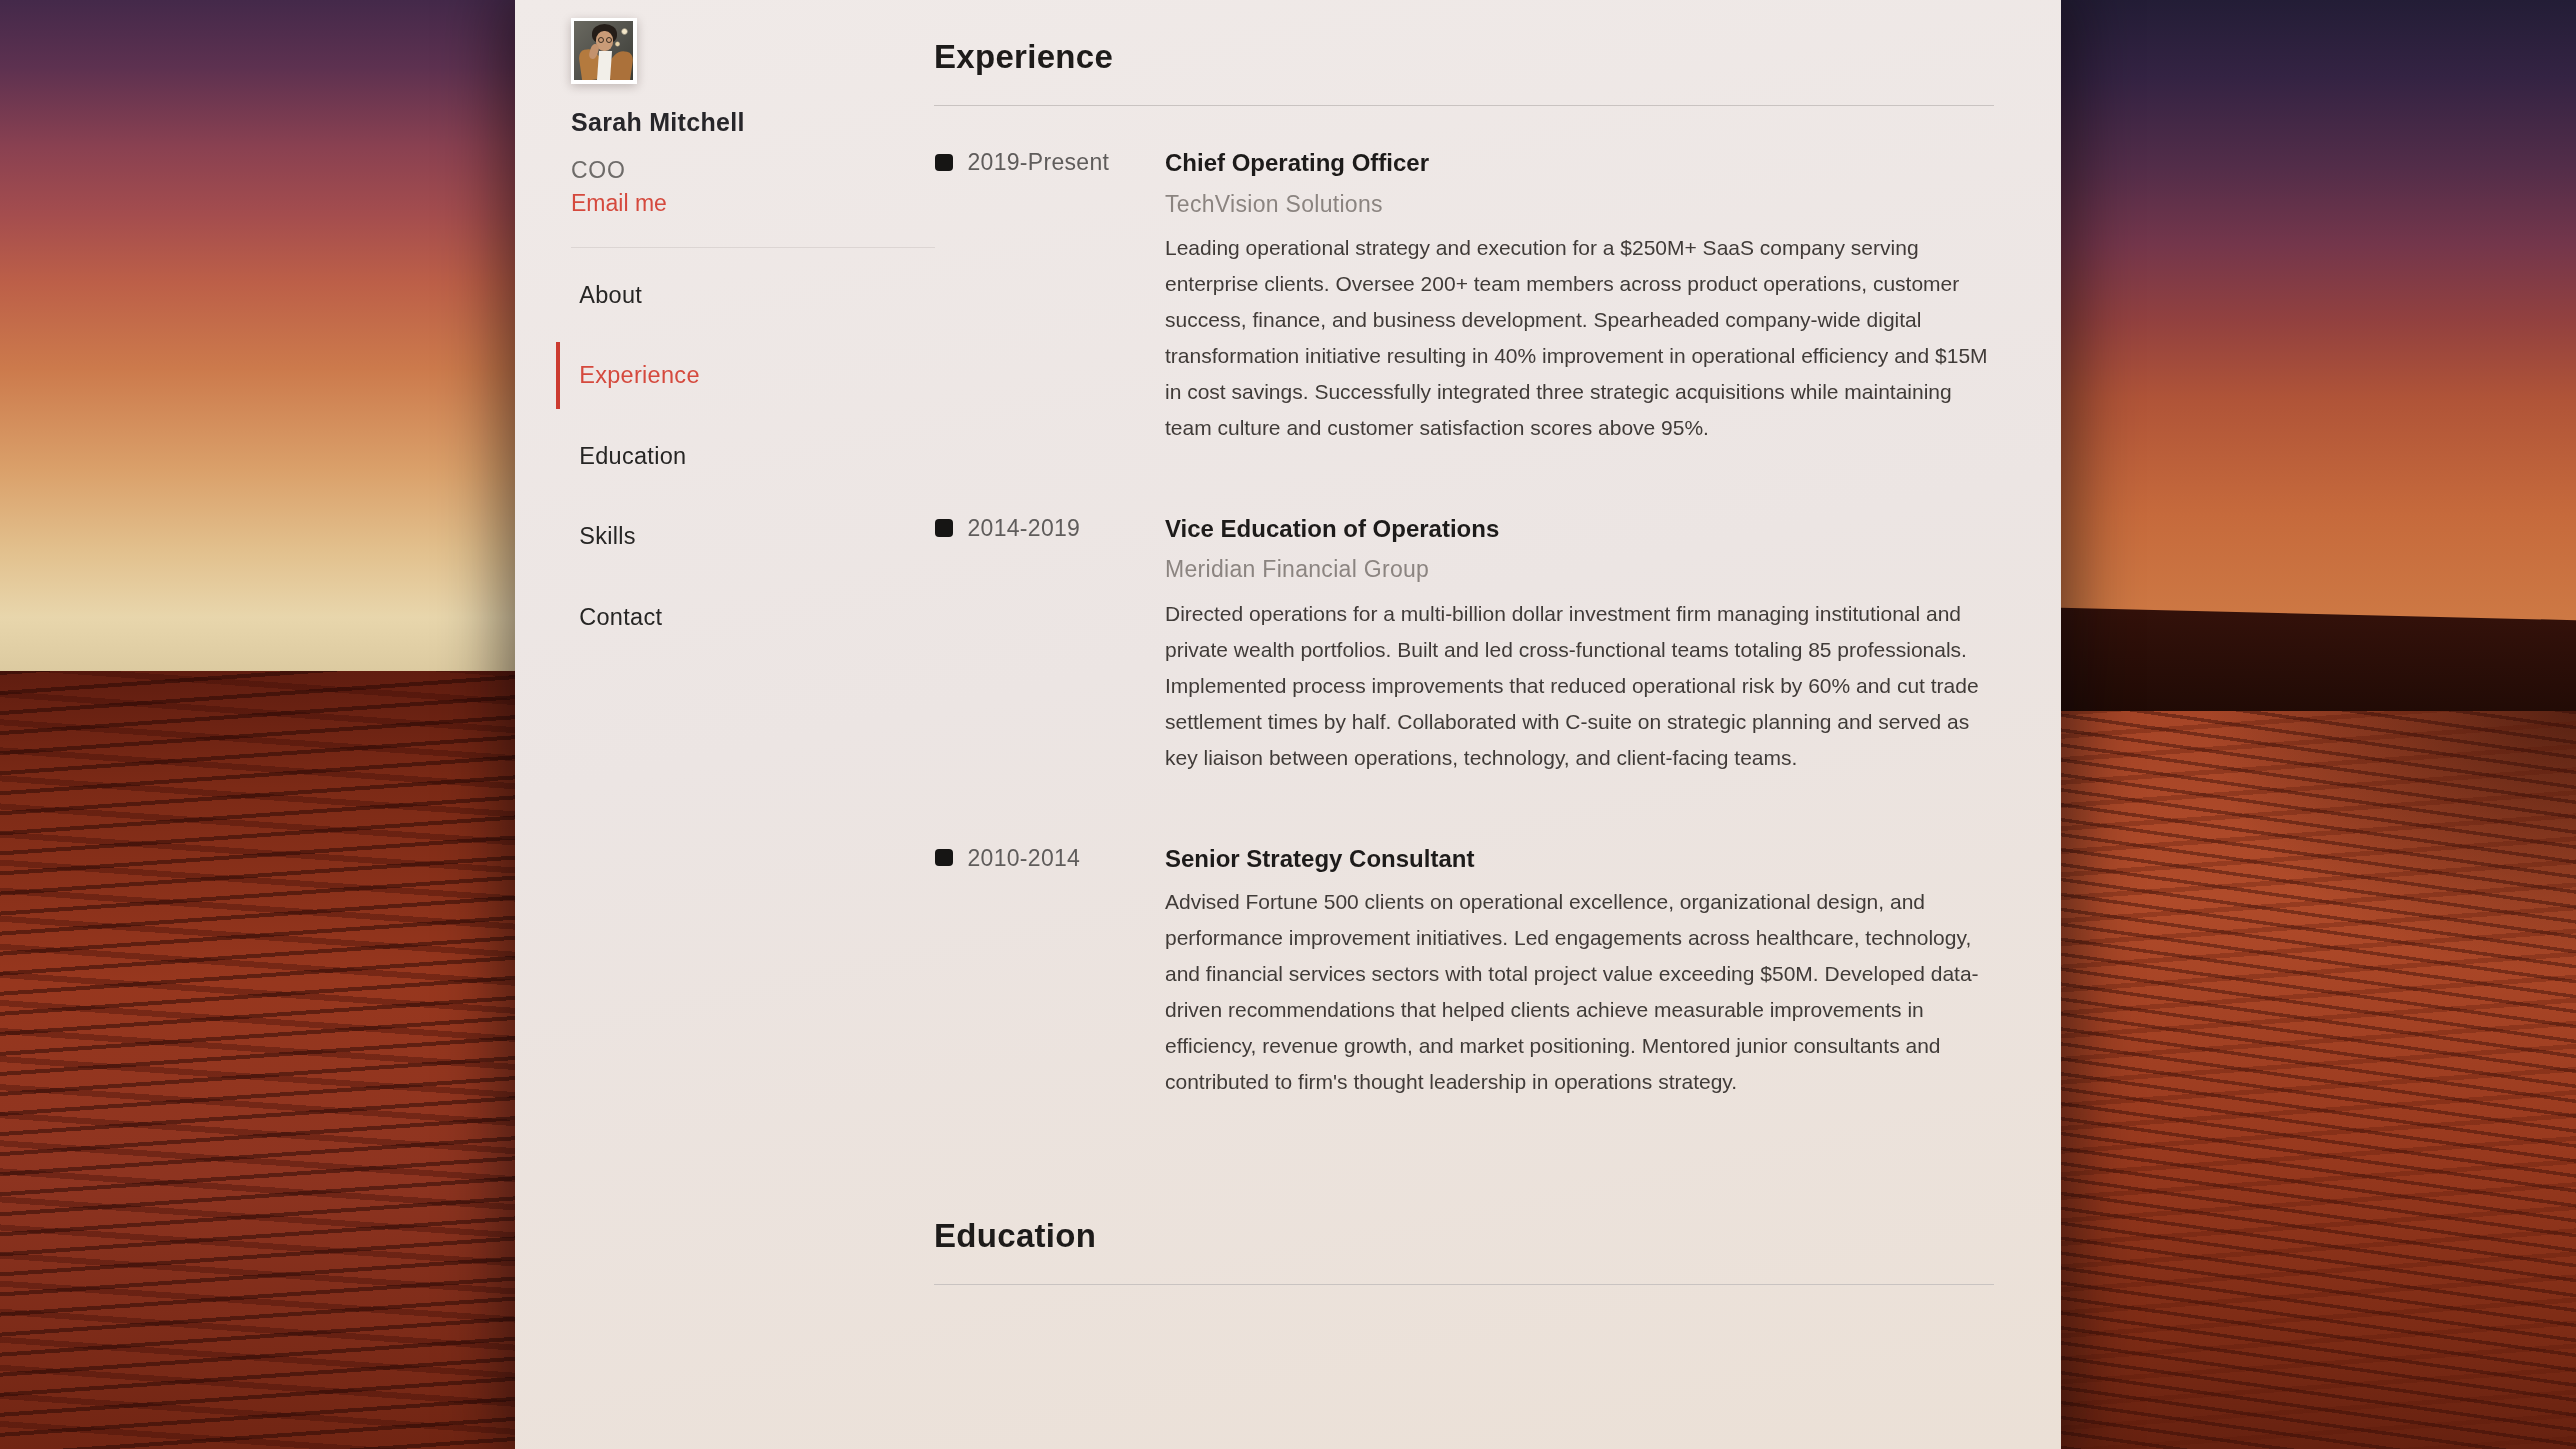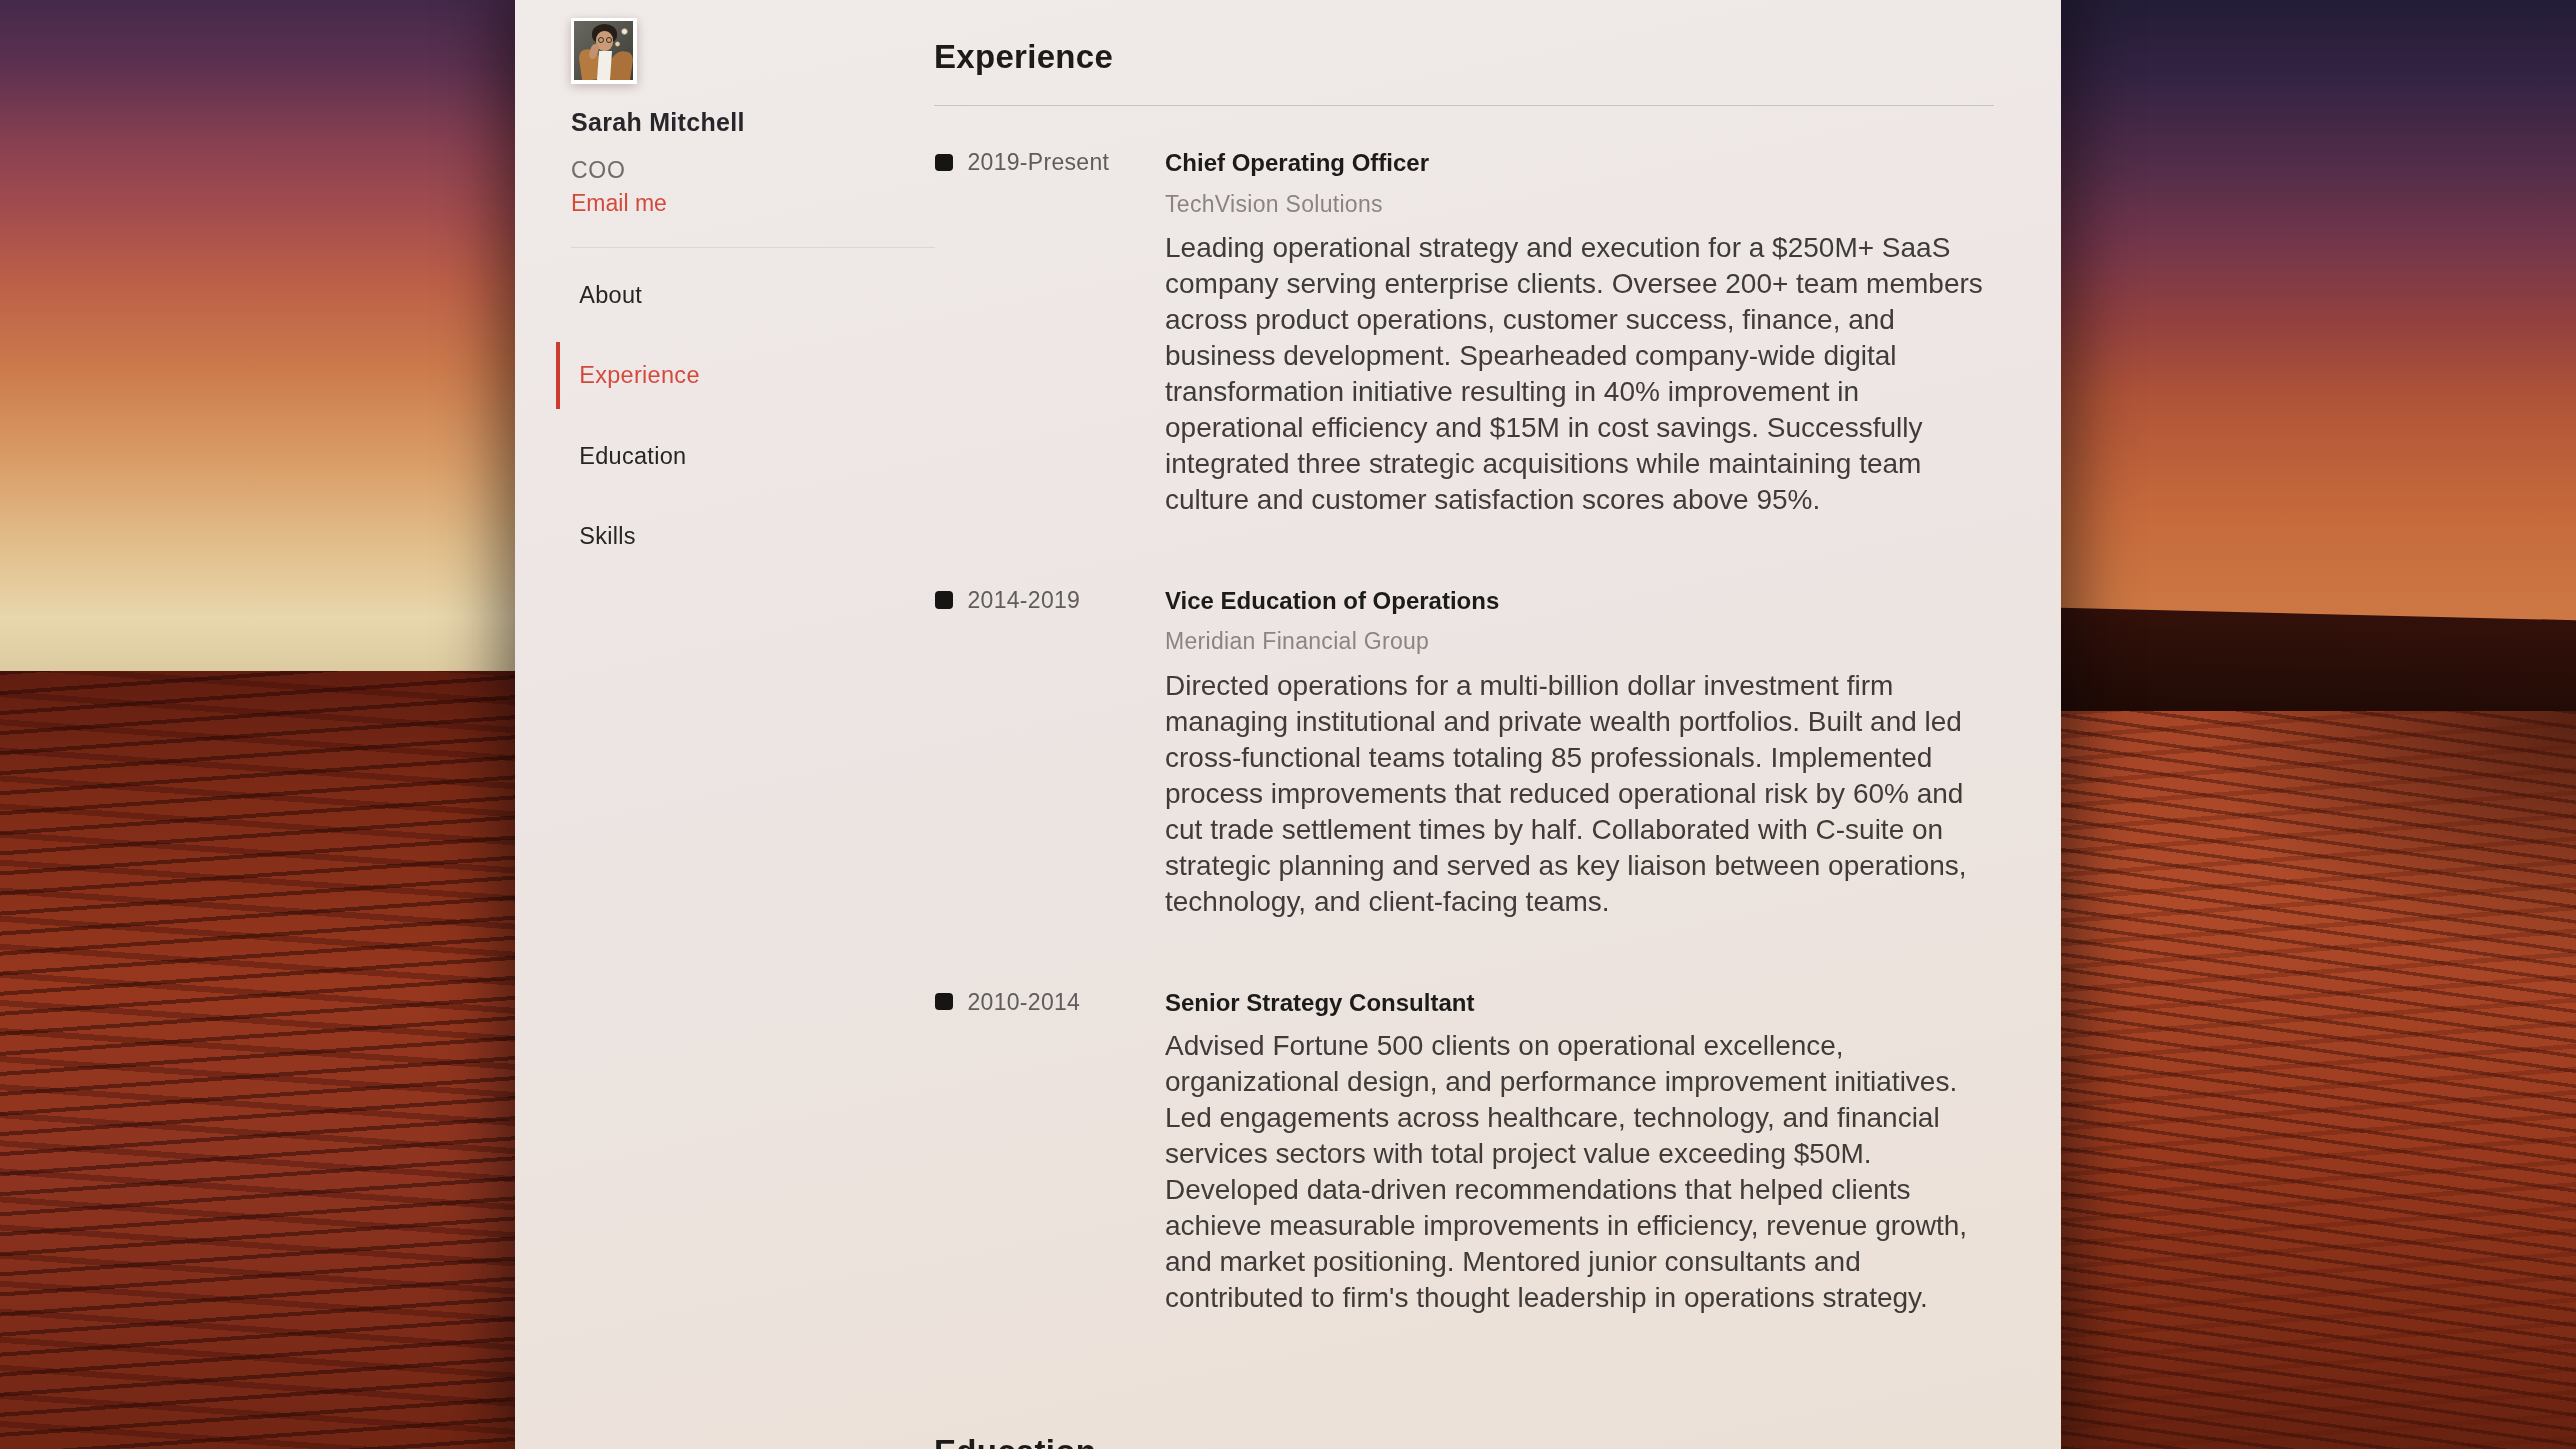--- a/index.html
+++ b/index.html
@@ -85,21 +85,21 @@
   .section-divider { margin-top:27px; width:100%; height:1.3px; background:#c9c3c1; }
 
   .jobs { margin-top:42px; }
   .job { display:flex; margin-bottom:68px; }
   .job-meta { width:231px; flex:none; display:flex; align-items:flex-start; }
   .job-marker { width:17.4px; height:17.4px; border-radius:4px; background:#161514; margin:5.4px 14.8px 0 1.3px; flex:none; }
   .job-period { font-size:23px; line-height:29.5px; color:#5f5c5b; letter-spacing:0.3px; }
   .job-body { flex:1; }
   .job-title { font-size:24px; line-height:29.5px; font-weight:600; color:#1d1b1a; }
   .job-company { margin-top:12px; font-size:23px; line-height:29.5px; color:#8b8480; letter-spacing:0.3px; }
-  .job-desc { margin-top:10.7px; font-size:28px; line-height:36px; color:#403b38; max-width:826px; }
+  .job-desc { margin-top:10.7px; font-size:21px; line-height:36px; color:#403b38; max-width:826px; }
 
   .education-block { margin-top:115px; }
 </style>
 </head>
 <body>
 
 <div class="bg-strip bg-left">
   <div class="sky"></div>
   <div class="dunes"></div>
 </div>
@@ -132,20 +132,21 @@
     <div class="role">COO</div>
     <div class="email">Email me</div>
 
     <div class="side-divider"></div>
 
     <nav>
       <div class="nav-item">About</div>
       <div class="nav-item active">Experience</div>
       <div class="nav-item">Education</div>
       <div class="nav-item">Skills</div>
+      <div class="nav-item">Contact</div>
     </nav>
   </aside>
 
   <main class="main">
     <h2 class="section-heading">Experience</h2>
     <div class="section-divider"></div>
 
     <div class="jobs">
 
       <div class="job">

